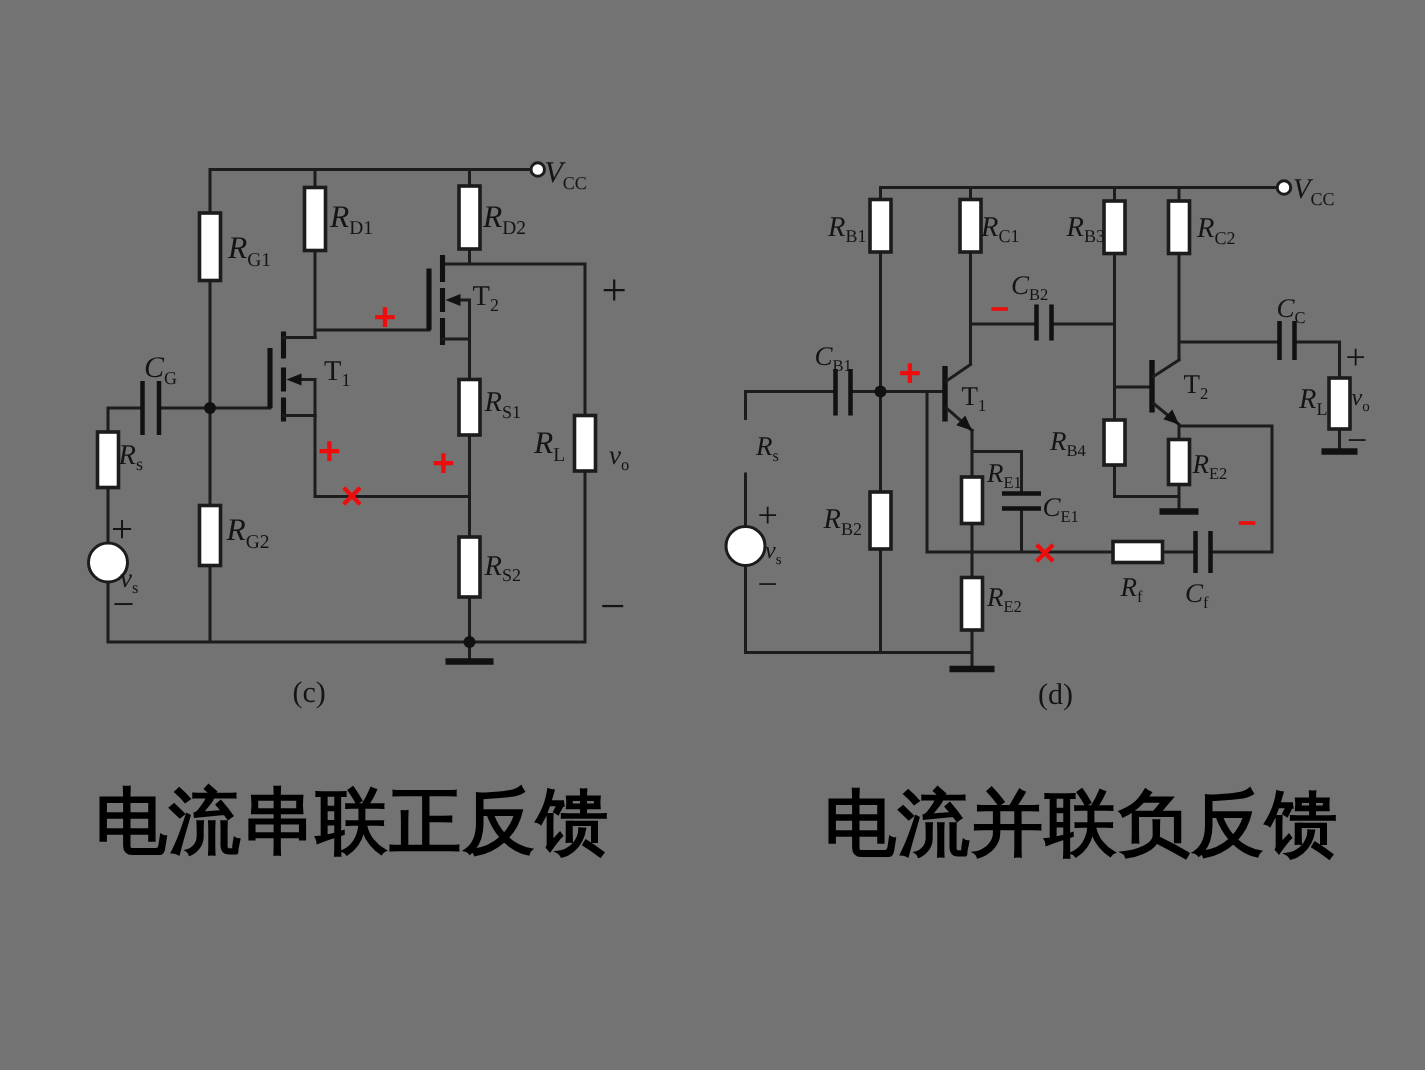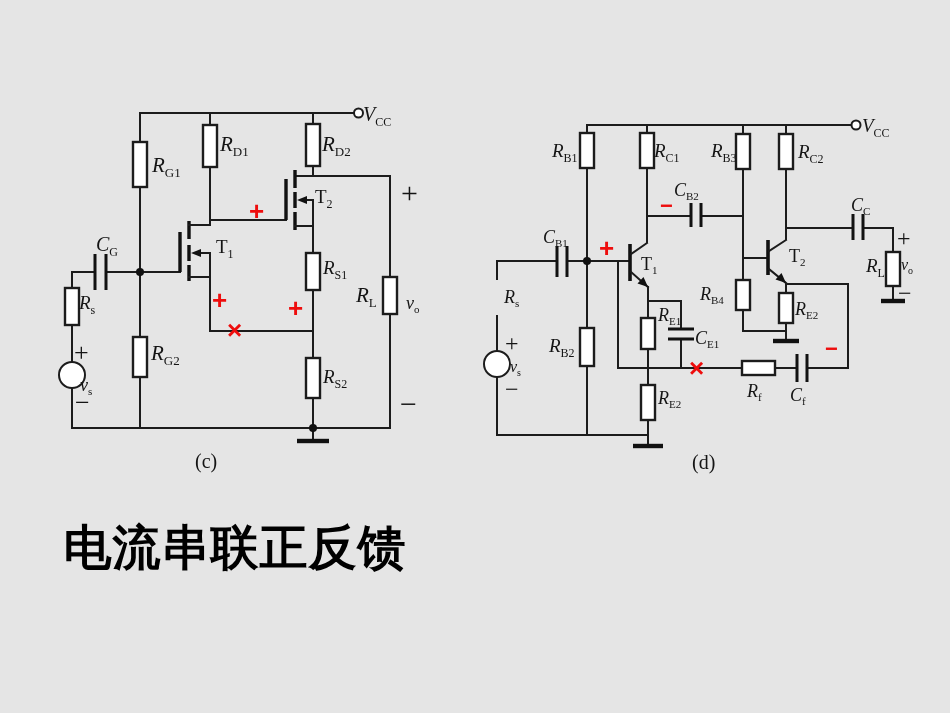--- a/index.html
+++ b/index.html
@@ -1,16 +1,16 @@
 <!DOCTYPE html>
 <html><head>
 <meta charset="utf-8">
 <style>
   html,body{margin:0;padding:0;background:#ffffff;}
-  #stage{position:relative;width:950px;height:713px;background:#e5e5e5;overflow:hidden;
+  #stage{position:relative;width:950px;height:713px;background:#737373;overflow:hidden;
          font-family:"Liberation Serif",serif;}
   svg{position:absolute;left:0;top:0;}
   .w{stroke:#1c1c1c;stroke-width:2;fill:none;stroke-linecap:square;}
   .bar{stroke:#111;stroke-width:3.4;fill:none;stroke-linecap:butt;}
   .plate{stroke:#111;stroke-width:3;fill:none;stroke-linecap:butt;}
   .res{fill:#ffffff;stroke:#1c1c1c;stroke-width:2.4;}
   .gnd{stroke:#111;stroke-width:4.4;fill:none;stroke-linecap:butt;}
   .dot{fill:#111;stroke:none;}
   .term{fill:#ffffff;stroke:#1c1c1c;stroke-width:2;}
   .arrow{fill:#111;stroke:none;}
@@ -204,13 +204,14 @@
           <text x="692" y="469" font-size="20" class="lb k-fig"><tspan>(d)</tspan></text>
           <text x="599" y="257" font-size="26" class="lb k-red"><tspan>+</tspan></text>
           <text x="660" y="213" font-size="22" class="lb k-red"><tspan>−</tspan></text>
           <text x="689" y="377" font-size="26" class="lb k-red"><tspan>×</tspan></text>
           <text x="825" y="356" font-size="22" class="lb k-red"><tspan>−</tspan></text>
         </g>
     </g>
   </svg>
 
   <div class="caption" style="left:235px;top:516px;">电流串联正反馈</div>
+  <div class="caption" style="left:721px;top:517px;">电流并联负反馈</div>
 </div>
 
 </body></html>

